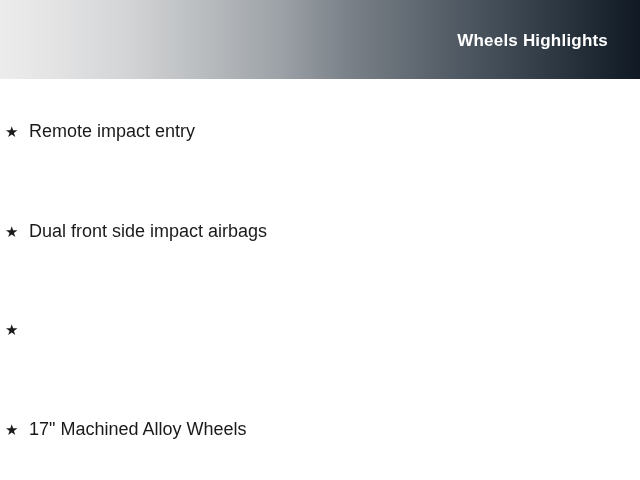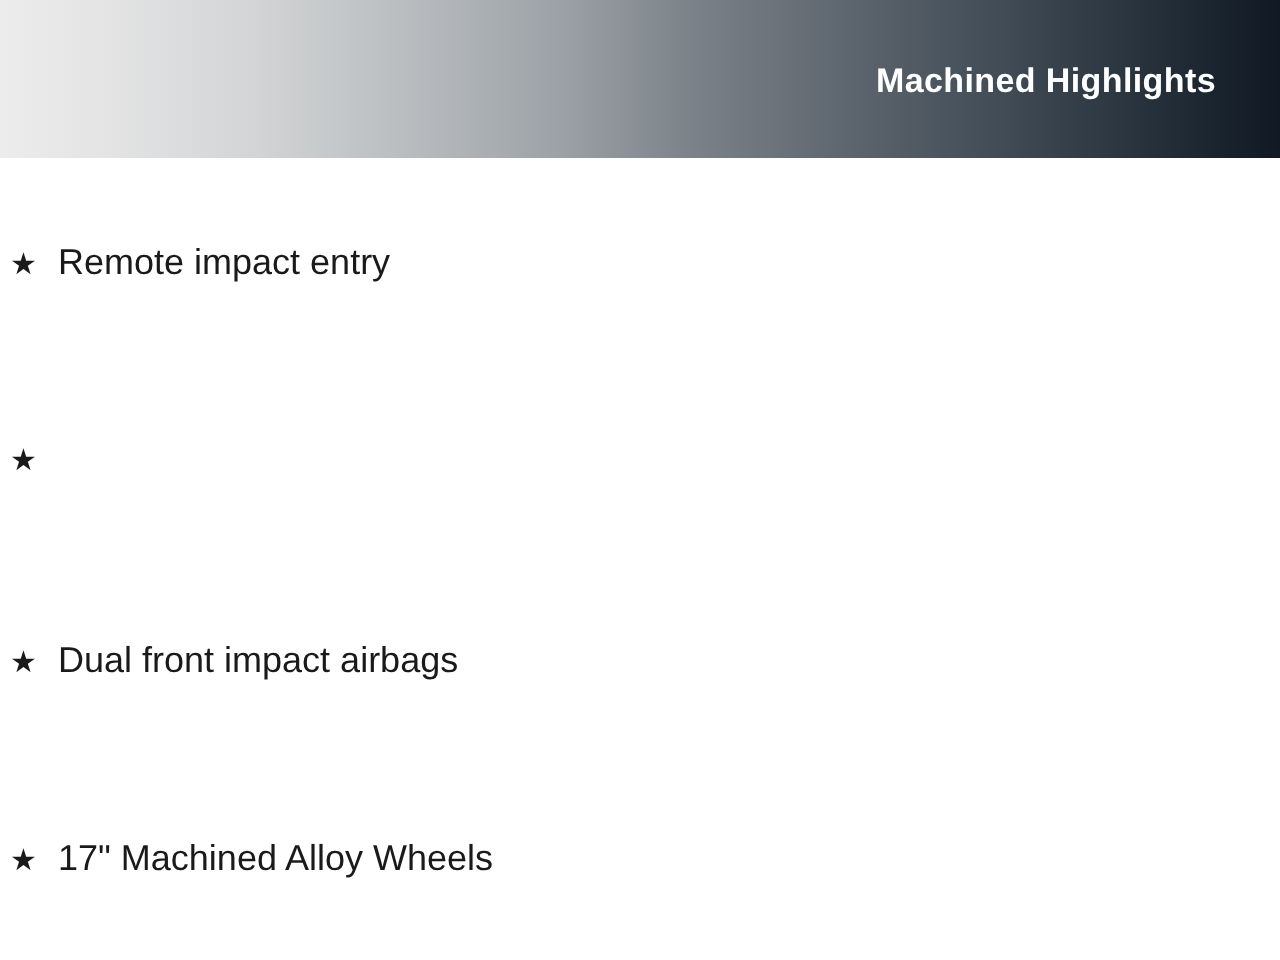--- a/index.html
+++ b/index.html
@@ -93,37 +93,37 @@
     line-height: 20px;
     color: #1a1a1a;
   }
 </style>
 </head>
 <body>
 
 <div class="page">
 
   <div class="header-band">
-    <div class="header-title">Machined Highlights</div>
+    <div class="header-title">Wheels Highlights</div>
   </div>
 
   <ul class="highlights-list">
 
     <li class="highlight-item pos-0">
       <span class="bullet-star">★</span>
       <span class="highlight-text">Remote impact entry</span>
     </li>
 
     <li class="highlight-item pos-1">
       <span class="bullet-star">★</span>
+      <span class="highlight-text">Dual front side impact airbags</span>
     </li>
 
     <li class="highlight-item pos-2">
       <span class="bullet-star">★</span>
-      <span class="highlight-text">Dual front impact airbags</span>
     </li>
 
     <li class="highlight-item pos-3">
       <span class="bullet-star">★</span>
       <span class="highlight-text">17" Machined Alloy Wheels</span>
     </li>
 
   </ul>
 
 </div>

